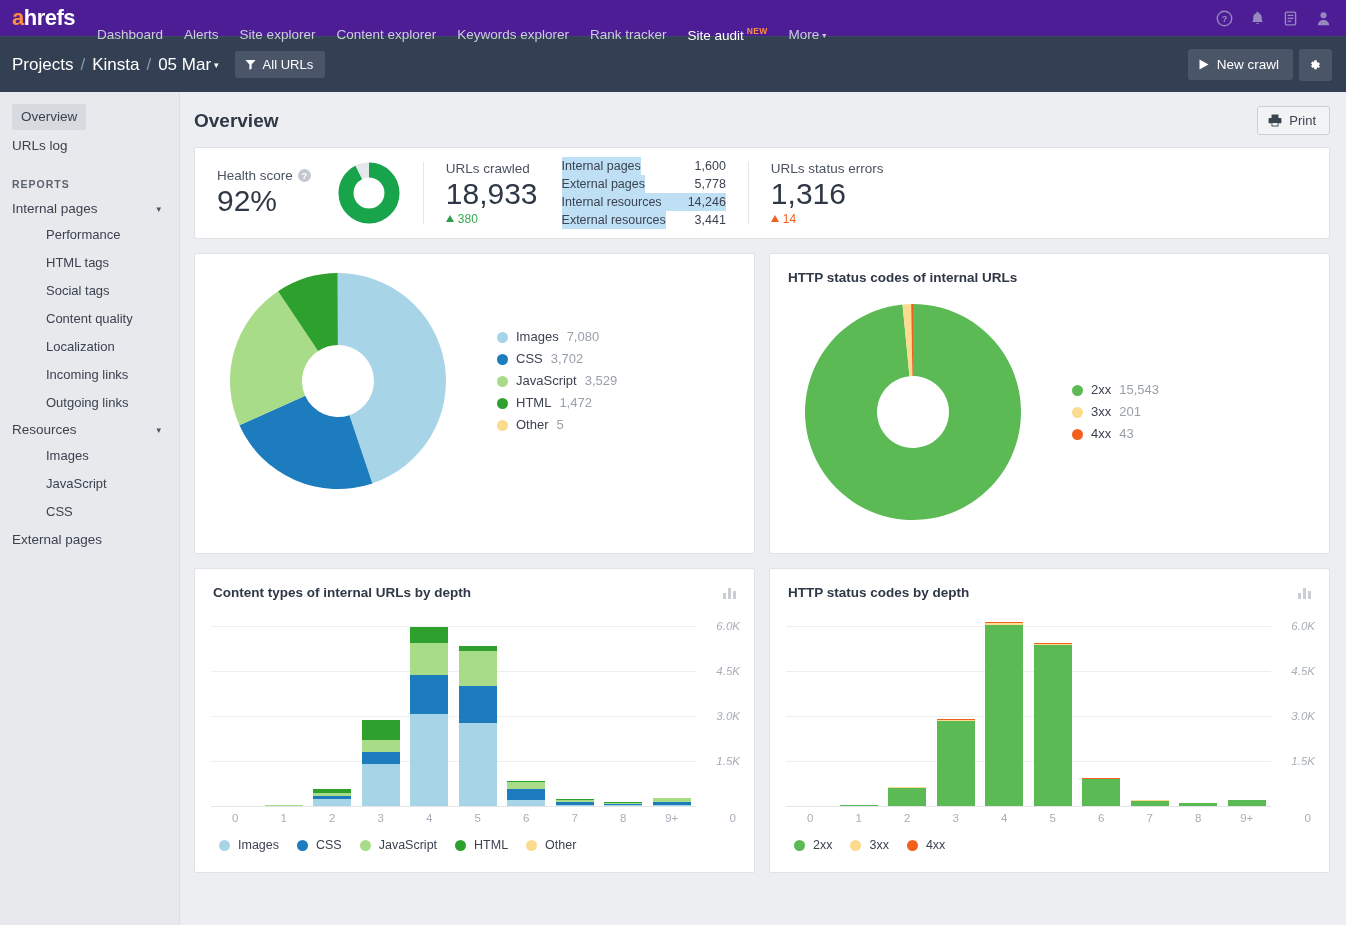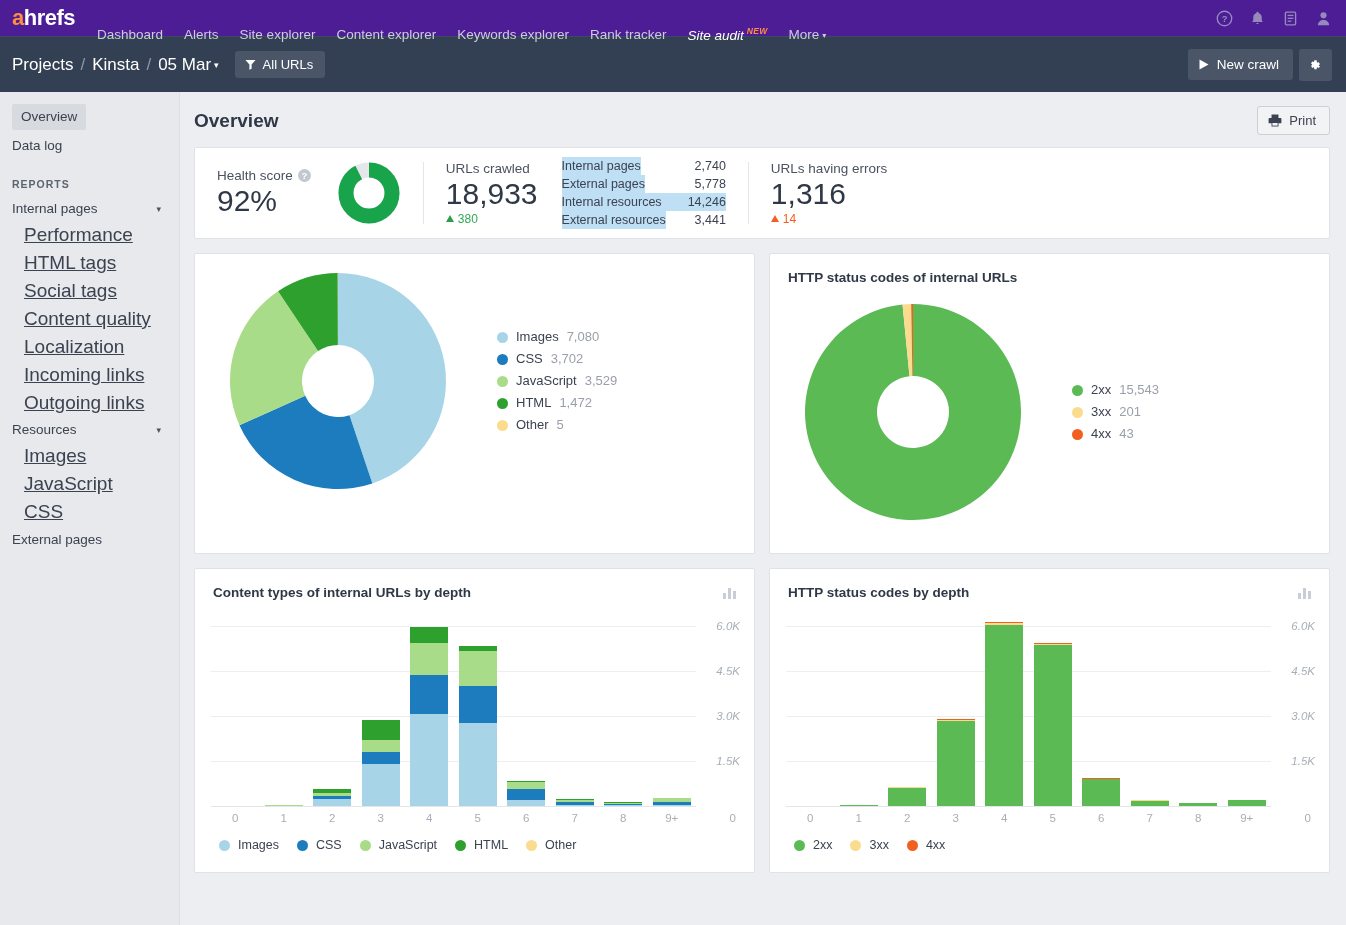--- a/index.html
+++ b/index.html
@@ -20,21 +20,21 @@
     display: flex;
     align-items: center;
     padding: 0 14px 0 12px;
     color: #c5cbd6;
     font-size: 13.5px;
   }
   .logo { font-size: 22px; font-weight: bold; color: #fff; letter-spacing: -.5px; margin-right: 22px; line-height: 1; }
   .logo .a { color: #ff8c42; }
   .nav-items { display: flex; align-items: center; gap: 21px; }
   .nav-item { color: #c9ced9; cursor: pointer; white-space: nowrap; margin-top: 32px; }
-  .nav-item.active { color: #ffffff; font-style: italic; }
+  .nav-item.active { color: #ffffff; }
   .nav-item .caret { font-size: 8px; margin-left: 3px; position: relative; top: -1px; }
   .badge-new {
     color: #ff8c42; font-size: 8.5px; font-weight: bold;
     vertical-align: super; margin-left: 3px; letter-spacing: .3px;
   }
   .nav-right { margin-left: auto; display: flex; align-items: center; gap: 16px; }
   .nav-icon { width: 17px; height: 17px; opacity: .62; display: block; }
 
   
   .subhead {
@@ -82,21 +82,21 @@
     padding: 5px 12px; font-size: 13.5px; color: #3b4250; cursor: pointer;
     display: block; line-height: 18px;
   }
   .side-link.selected { background: #d7dade; display: inline-block; border-radius: 2px; margin-left: 12px; padding: 4px 9px; }
   .side-section { font-size: 10.5px; font-weight: bold; letter-spacing: 1px; color: #5c6470; padding: 18px 12px 6px; }
   .side-group {
     padding: 5px 12px; font-size: 13.5px; color: #3b4250; cursor: pointer;
     display: flex; align-items: center; justify-content: space-between;
   }
   .side-group .caret { color: #4b5360; font-size: 9px; padding-right: 6px; }
-  .side-sub { padding: 5px 12px 5px 24px; font-size: 19px; color: #3b4250; cursor: pointer; line-height: 18px; text-decoration: underline; }
+  .side-sub { padding: 5px 12px 5px 46px; font-size: 13px; color: #3b4250; cursor: pointer; line-height: 18px; }
 
   .main { flex: 1; padding: 14px 16px 0 14px; overflow: hidden; }
 
   .main-head { display: flex; align-items: center; margin: 0 0 12px 0; }
   .page-title { font-size: 19px; font-weight: bold; color: #2f3846; }
   .btn-print {
     margin-left: auto; background: #f2f3f5; border: 1px solid #ccd0d6;
     border-radius: 3px; padding: 6px 13px 6px 10px; font-size: 13px; color: #3b4250;
     display: flex; align-items: center; gap: 7px; font-family: inherit; cursor: pointer;
   }
@@ -221,21 +221,21 @@
     </button>
   </div>
 </div>
 
 <div class="layout">
 
   <div class="sidebar">
     <div style="padding:0 0 2px 0;">
       <div class="side-link selected">Overview</div>
     </div>
-    <div class="side-link">Data log</div>
+    <div class="side-link">URLs log</div>
 
     <div class="side-section">REPORTS</div>
 
     <div class="side-group">
       <span>Internal pages</span>
       <span class="caret">▾</span>
     </div>
     <div class="side-sub">Performance</div>
     <div class="side-sub">HTML tags</div>
     <div class="side-sub">Social tags</div>
@@ -293,42 +293,42 @@
           <div class="sum-label">URLs crawled</div>
           <div class="sum-value">18,933</div>
           <div class="delta up">
             <span class="tri green"></span>
             <span>380</span>
           </div>
         </div>
         <div class="stat-table" style="margin-left:24px">
           <div class="stat-row">
             <span class="k sel">Internal pages</span>
-            <span class="v">2,740</span>
+            <span class="v">1,600</span>
           </div>
           <div class="stat-row">
             <span class="k sel">External pages</span>
             <span class="v">5,778</span>
           </div>
           <div class="stat-row sel-full">
             <span class="k">Internal resources</span>
             <span class="v">14,246</span>
           </div>
           <div class="stat-row">
             <span class="k sel">External resources</span>
             <span class="v">3,441</span>
           </div>
         </div>
       </div>
 
       <div class="sum-sep"></div>
 
       <div class="sum-block">
         <div>
-          <div class="sum-label">URLs having errors</div>
+          <div class="sum-label">URLs status errors</div>
           <div class="sum-value">1,316</div>
           <div class="delta warn">
             <span class="tri orange"></span>
             <span>14</span>
           </div>
         </div>
       </div>
     </div>
 
     <div class="row2">

